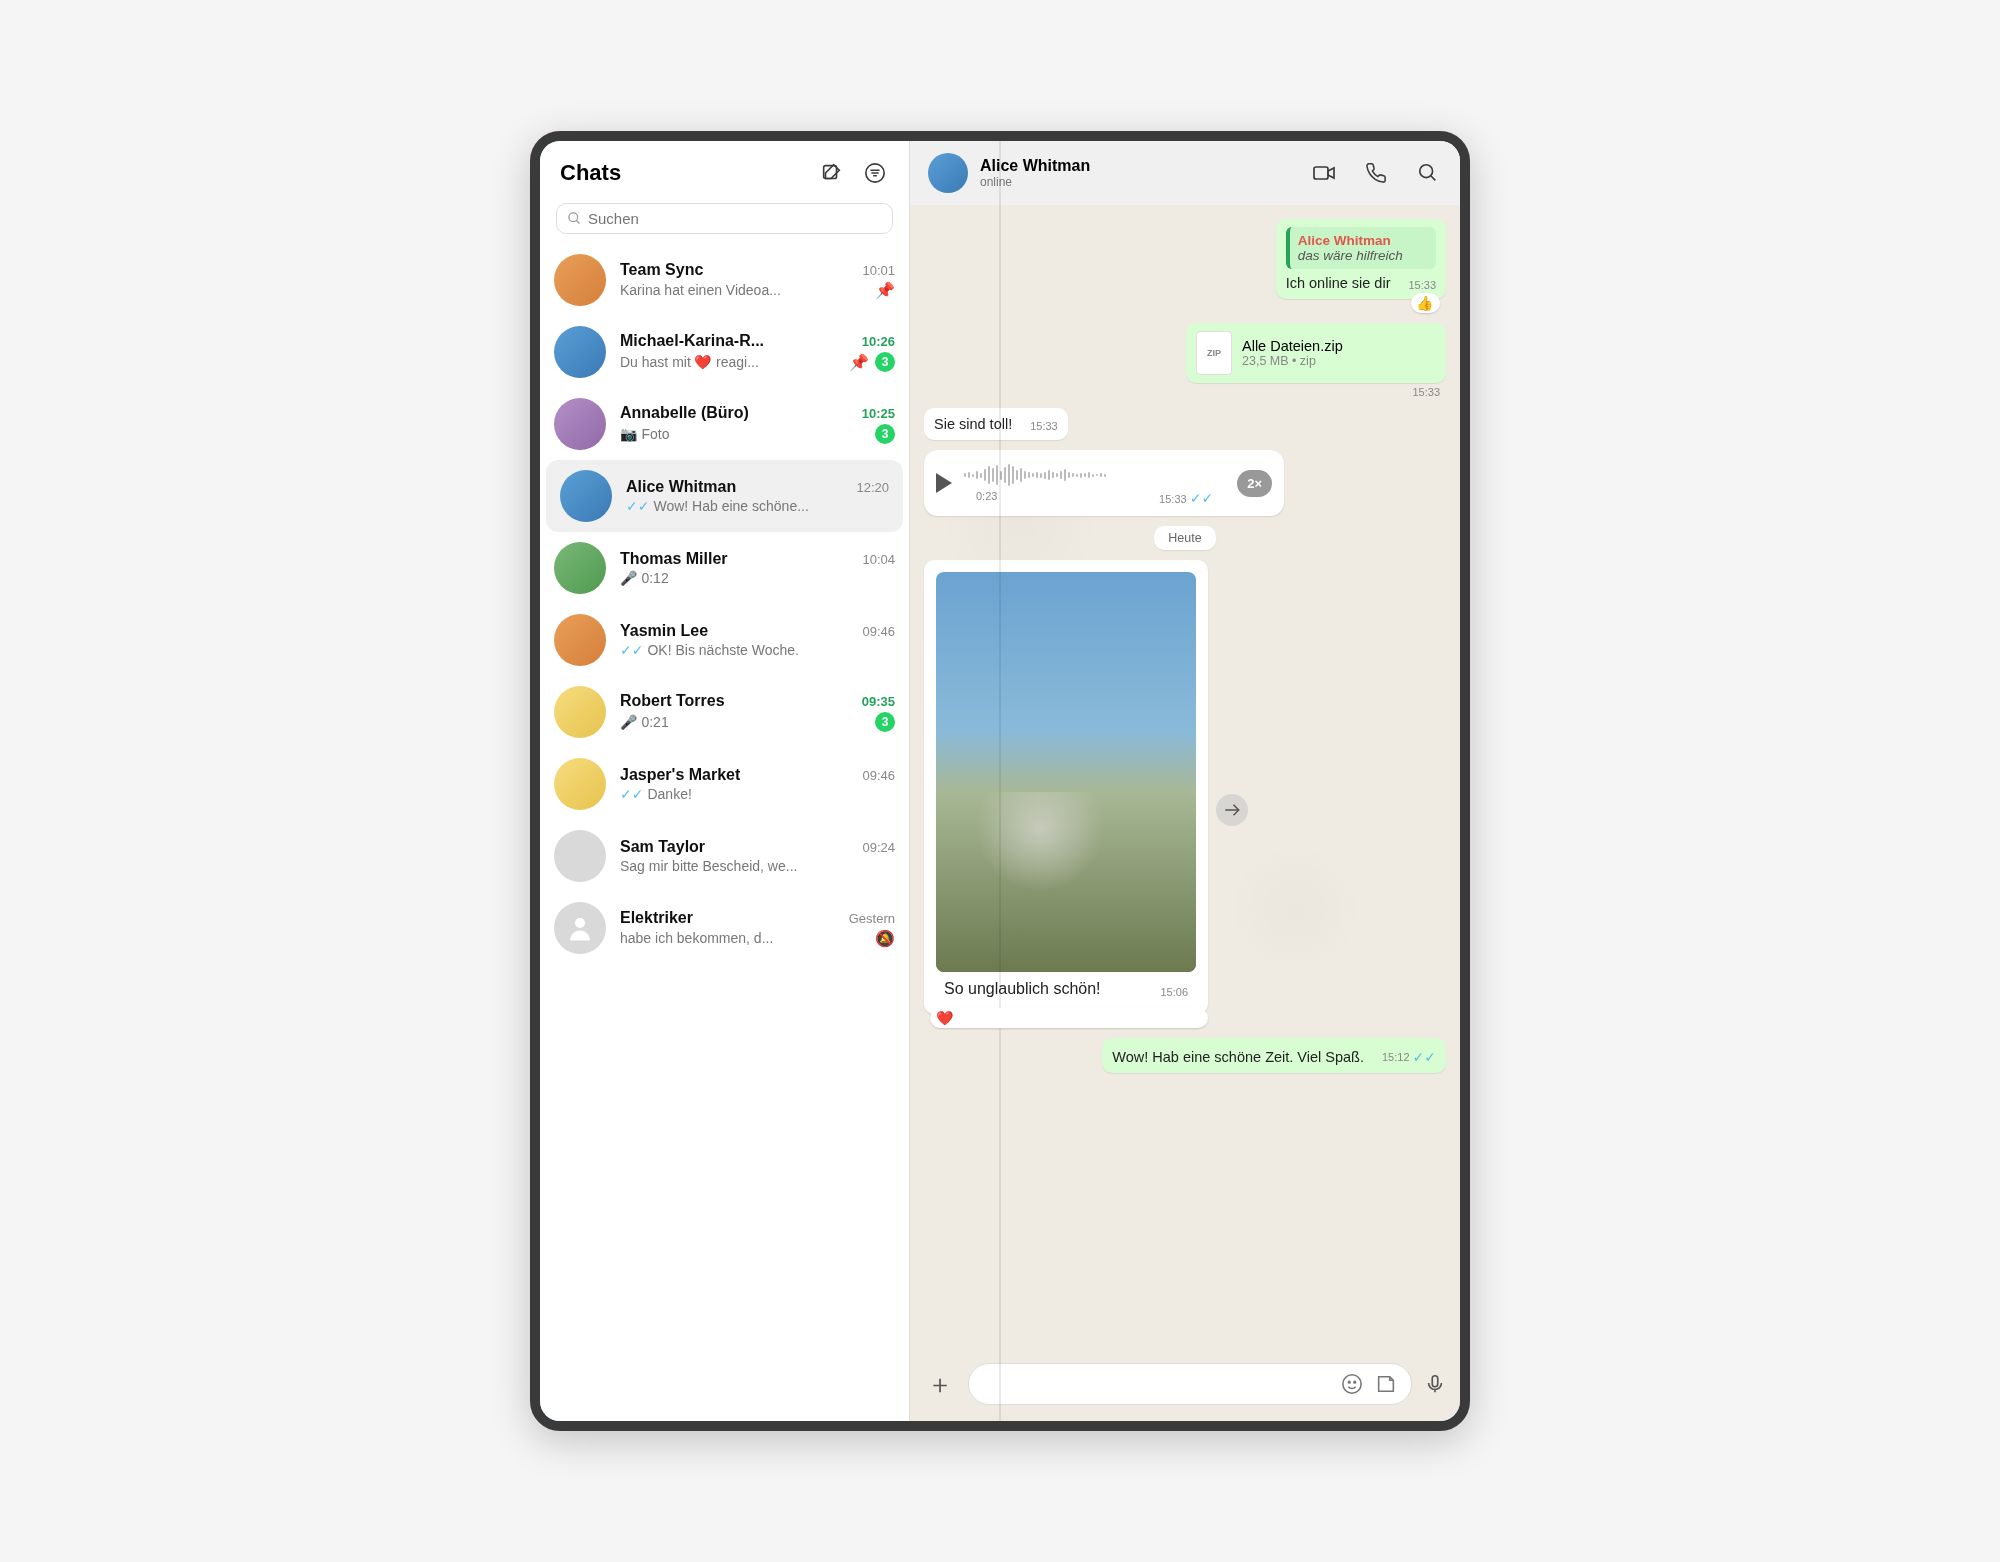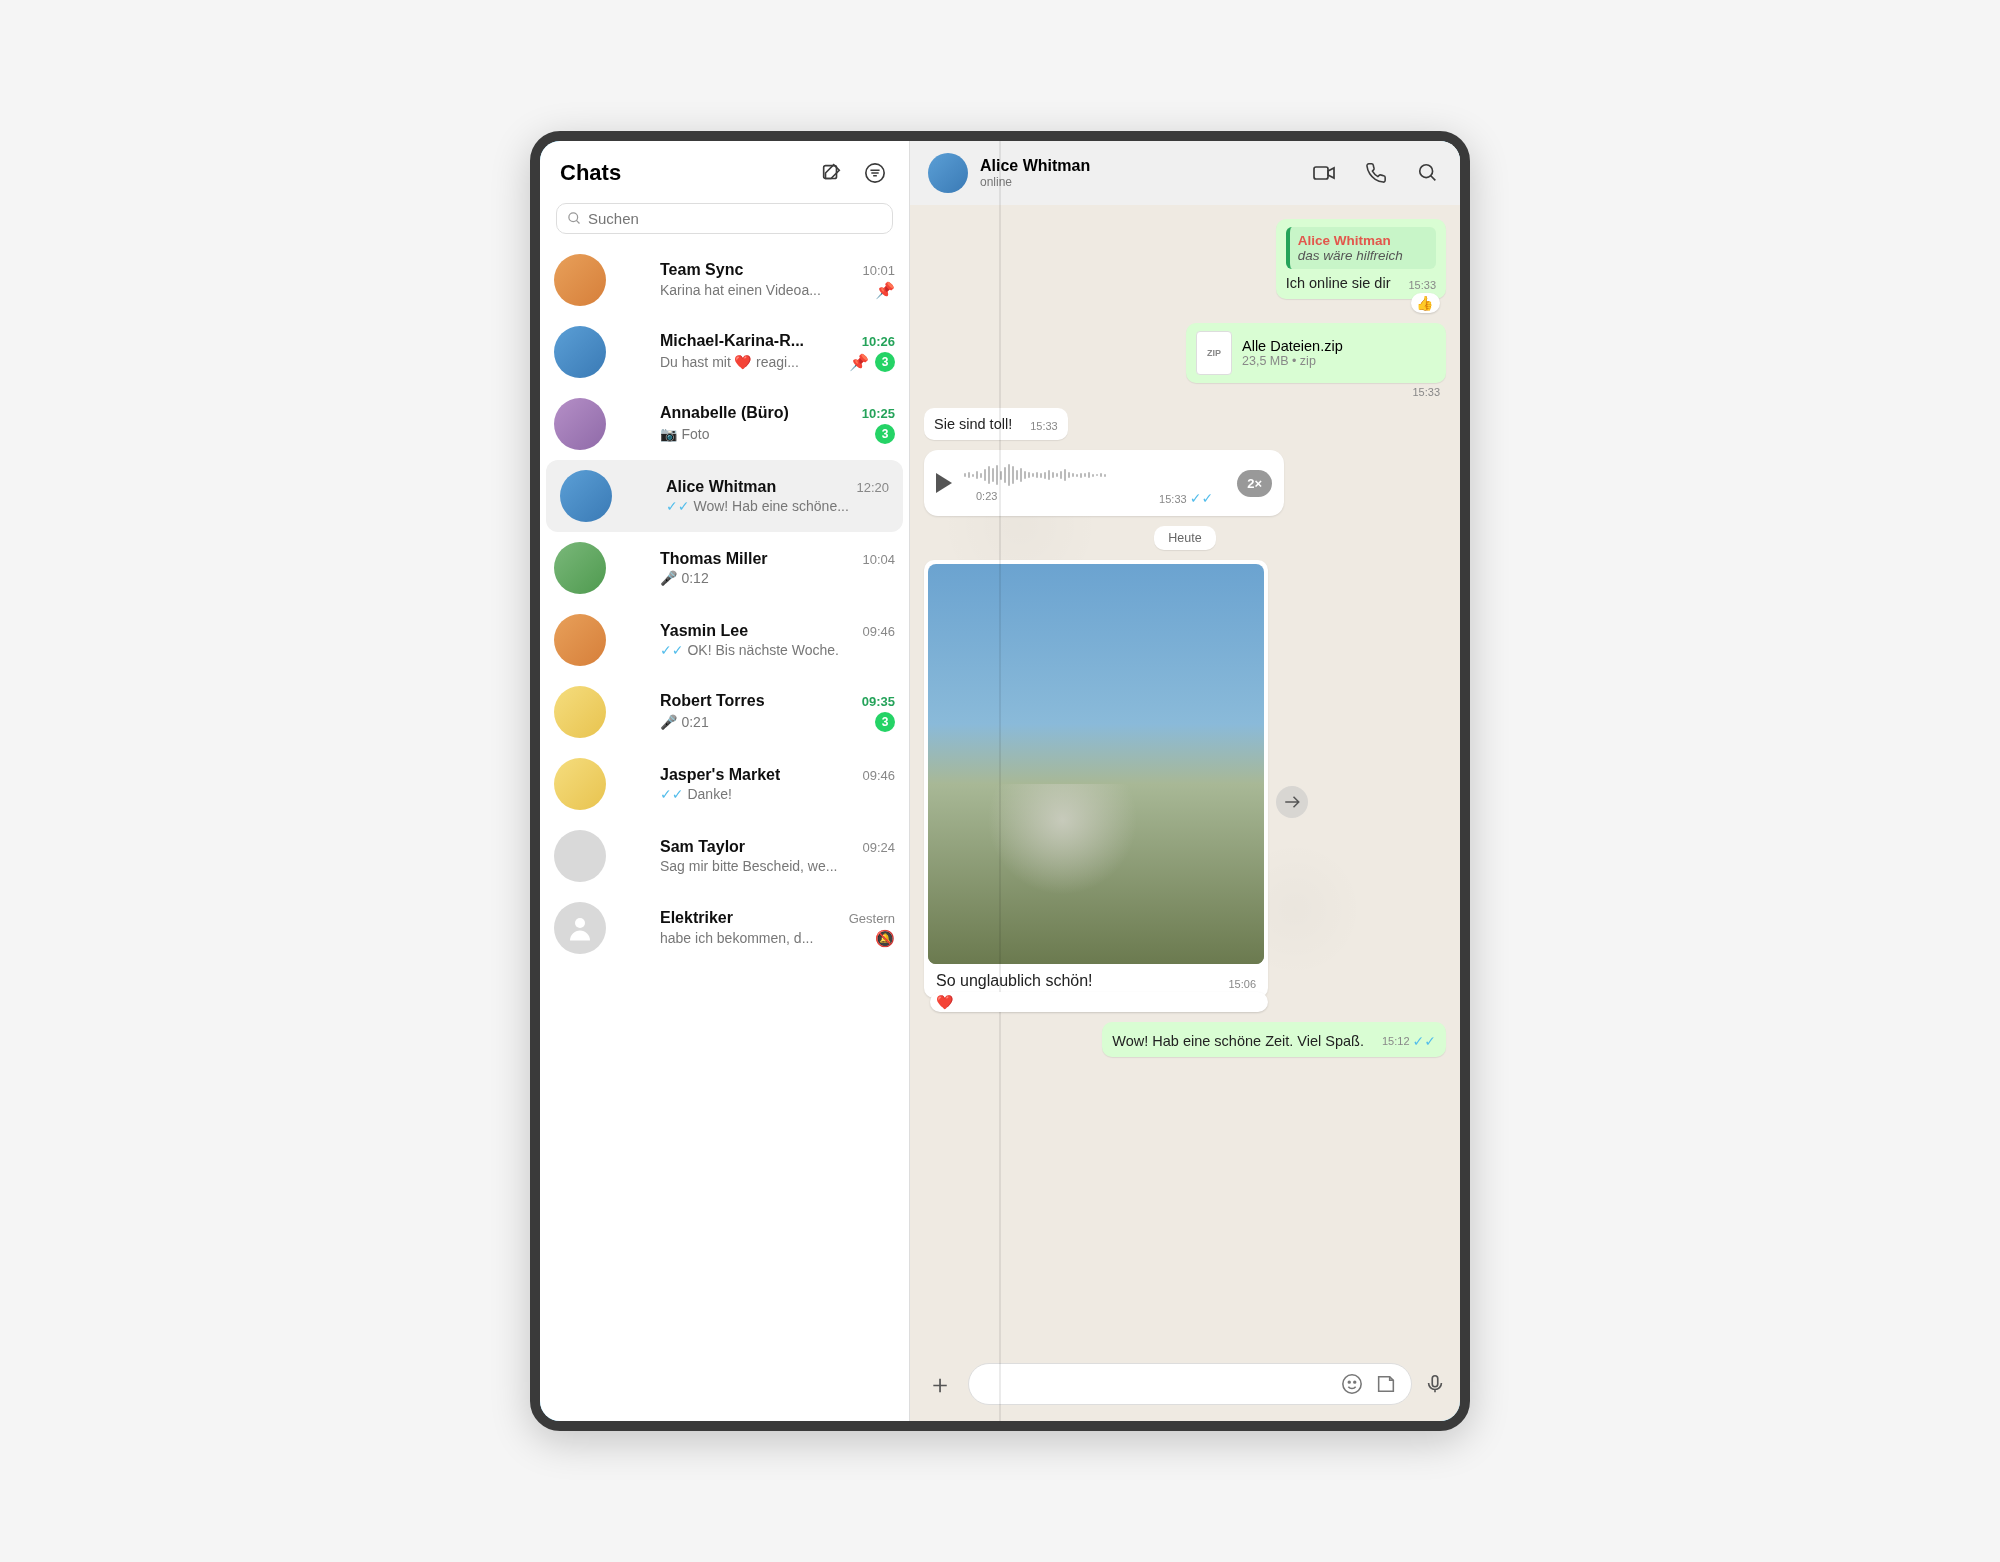--- a/index.html
+++ b/index.html
@@ -94,21 +94,21 @@
   display: flex; align-items: center; justify-content: center;
   color: #fff; font-size: 24px;
   overflow: hidden;
 }
 .avatar.gray { background: #d9d9d9; color: #fff; }
 .avatar.yellow { background: linear-gradient(135deg,#f5dd7e,#e8c34f); }
 .avatar.blue { background: linear-gradient(135deg,#5b9fd6,#3a7ab5); }
 .avatar.green { background: linear-gradient(135deg,#7ab87a,#4f9a4f); }
 .avatar.orange { background: linear-gradient(135deg,#e8a05a,#d67f3a); }
 .avatar.purple { background: linear-gradient(135deg,#b58fc7,#8f6aa8); }
-.chat-meta { flex: 1; min-width: 0; margin-left: 40px; }
+.chat-meta { flex: 1; min-width: 0; }
 .chat-top { display: flex; justify-content: space-between; align-items: baseline; }
 .chat-name { font-size: 16px; font-weight: 600; color: #0f0f0f; white-space: nowrap; overflow: hidden; text-overflow: ellipsis; max-width: 180px;}
 .chat-time { font-size: 13px; color: #888; }
 .chat-time.unread { color: #25a35a; font-weight: 600; }
 .chat-bottom { display: flex; justify-content: space-between; align-items: center; margin-top: 2px; gap: 6px;}
 .chat-preview { font-size: 14px; color: #777; white-space: nowrap; overflow: hidden; text-overflow: ellipsis; flex: 1; display: flex; align-items: center; gap: 4px;}
 .chat-preview.typing { font-style: italic; }
 .badge {
   background: #25d366; color: #fff;
   min-width: 20px; height: 20px;
@@ -211,26 +211,26 @@
 .voice-sub { display: flex; justify-content: space-between; font-size: 11px; color: #888; padding: 0 12px;}
 .date-chip {
   align-self: center;
   background: #fff;
   padding: 5px 14px;
   border-radius: 10px;
   font-size: 12.5px; color: #666;
   box-shadow: 0 1px 1px rgba(0,0,0,0.08);
 }
 .image-msg {
-  width: 344px;
+  width: 284px;
   background: #fff;
   border-radius: 10px;
   overflow: hidden;
   box-shadow: 0 1px 2px rgba(0,0,0,0.1);
-  padding: 4px;
+  padding: 12px;
   position: relative;
 }
 .image-placeholder {
   width: 100%; height: 400px;
   background: linear-gradient(to bottom, #6ba3d0 0%, #8abad9 40%, #a8b896 55%, #8a9868 75%, #6b7a4f 100%);
   border-radius: 8px;
   position: relative;
   overflow: hidden;
 }
 .image-placeholder::after {

